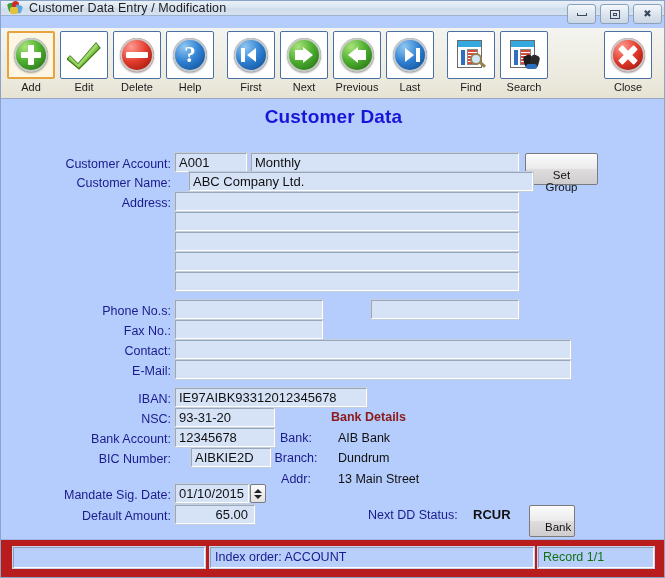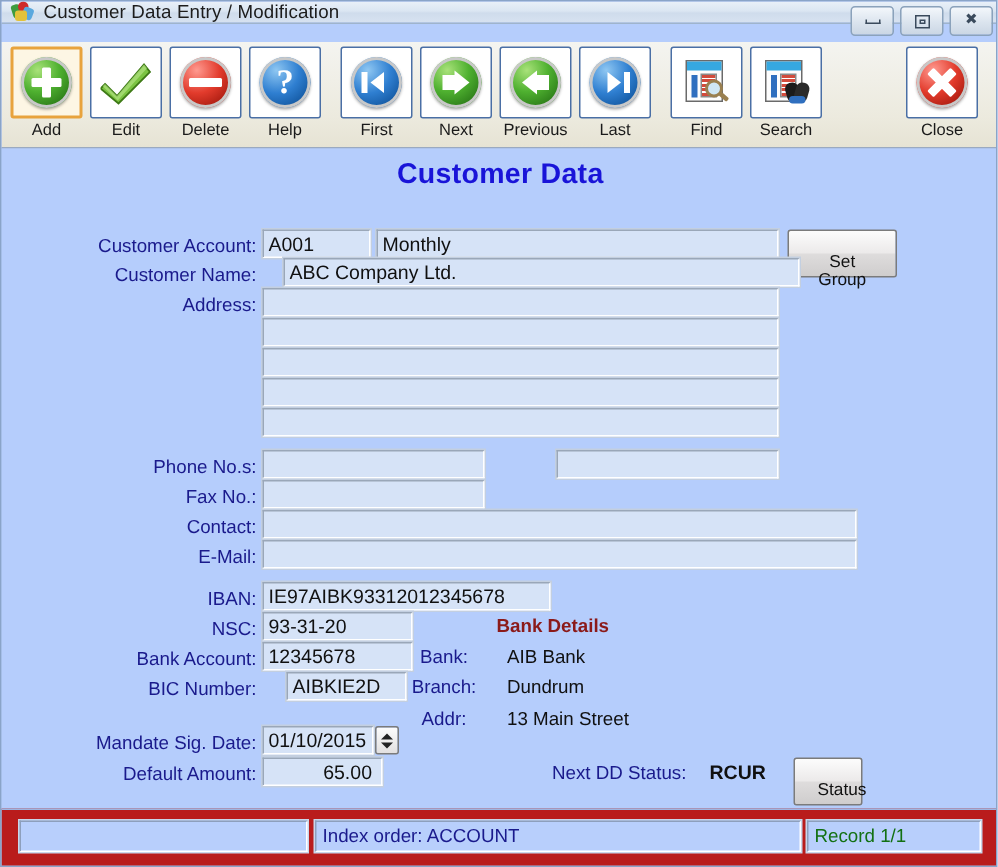--- a/index.html
+++ b/index.html
@@ -481,21 +481,21 @@
     <div class="spinner" style="left:249px; top:385px;">
       <span class="up"></span>
       <span class="dn"></span>
     </div>
 
     <div class="lbl" style="left:20px; top:409px; width:150px;">Default Amount:</div>
     <input class="fld right" type="text" style="left: 174px; top: 406px; width: 80px; height: 19px;" value="65.00">
 
     <div class="dd-lbl" style="left:367px; top:409px;">Next DD Status:</div>
     <div class="dd-val" style="left:472px; top:408px;">RCUR</div>
-    <button class="btn" style="left:528px; top:406px; width:46px; height:19px;">Status</button>
+    <button class="btn" style="left:528px; top:406px; width:46px; height:19px;">Bank</button>
   </div>
 
   <div class="statusbar">
     <div class="sbox" style="left:12px; width:192px;"></div>
     <div class="sbox idx" style="left:209px; width:324px;">Index order: ACCOUNT</div>
     <div class="sbox rec" style="left:537px; width:116px;">Record 1/1</div>
   </div>
 
 </div>
 

